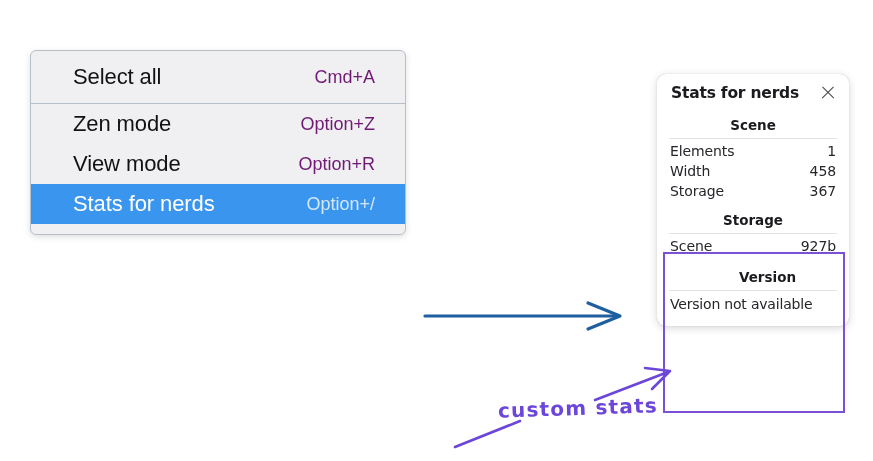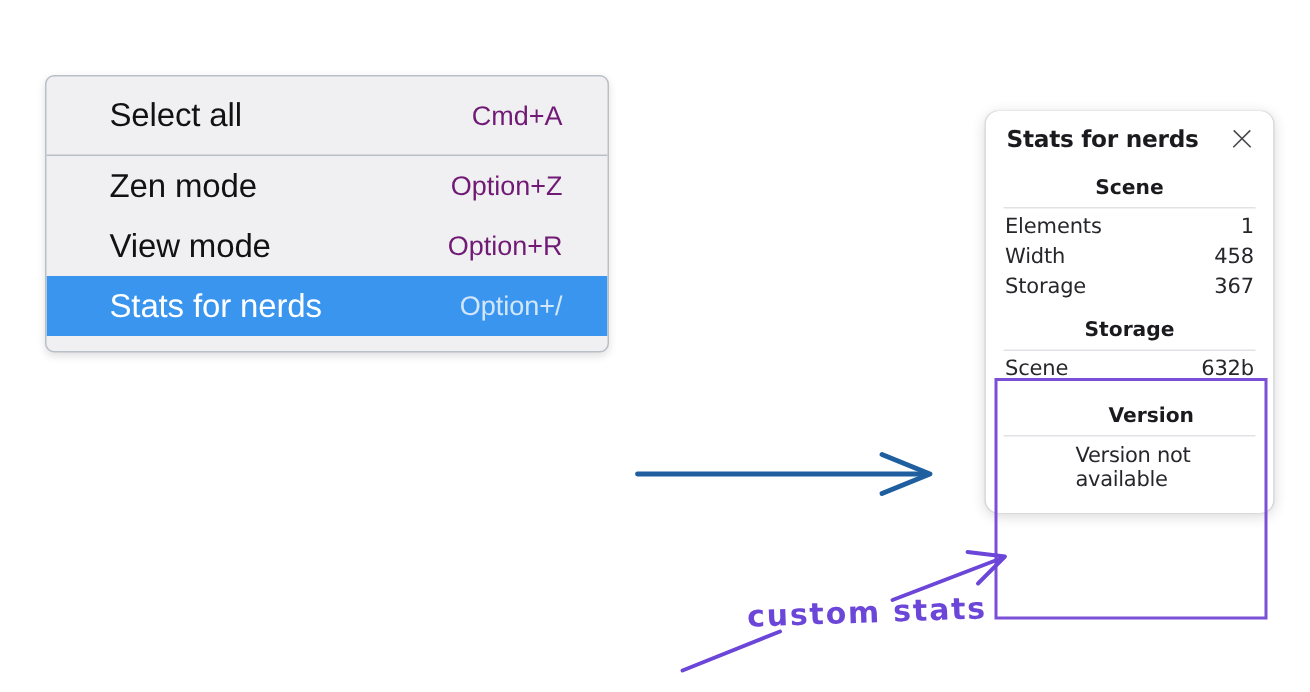--- a/index.html
+++ b/index.html
@@ -128,21 +128,20 @@
     font-size: 14px;
     color: #26262b;
   }
   .stat-row .k { letter-spacing: -0.1px; }
   .stat-row .v { letter-spacing: -0.1px; }
   .stat-note {
     padding: 3px 13px 0 13px;
     font-size: 14px;
     color: #26262b;
     letter-spacing: -0.2px;
-    margin-left: 47px;
   }
 
   
   #annotation-box {
     position: absolute;
     left: 663px;
     top: 252px;
     width: 182px;
     height: 161px;
     border: 2.2px solid #7b4fd6;
@@ -220,21 +219,21 @@
   </div>
   <div class="stat-row">
     <span class="k">Storage</span>
     <span class="v">367</span>
   </div>
 
   <div class="section-head" style="margin-top:8px;">Storage</div>
   <div class="hr"></div>
   <div class="stat-row">
     <span class="k">Scene</span>
-    <span class="v">632b</span>
+    <span class="v">927b</span>
   </div>
 
   <div class="section-head" style="margin-top:10px;padding-left:29px;">Version</div>
   <div class="hr"></div>
   <div class="stat-note">Version not available</div>
 
 </div>
 
 <div id="annotation-box"></div>
 

